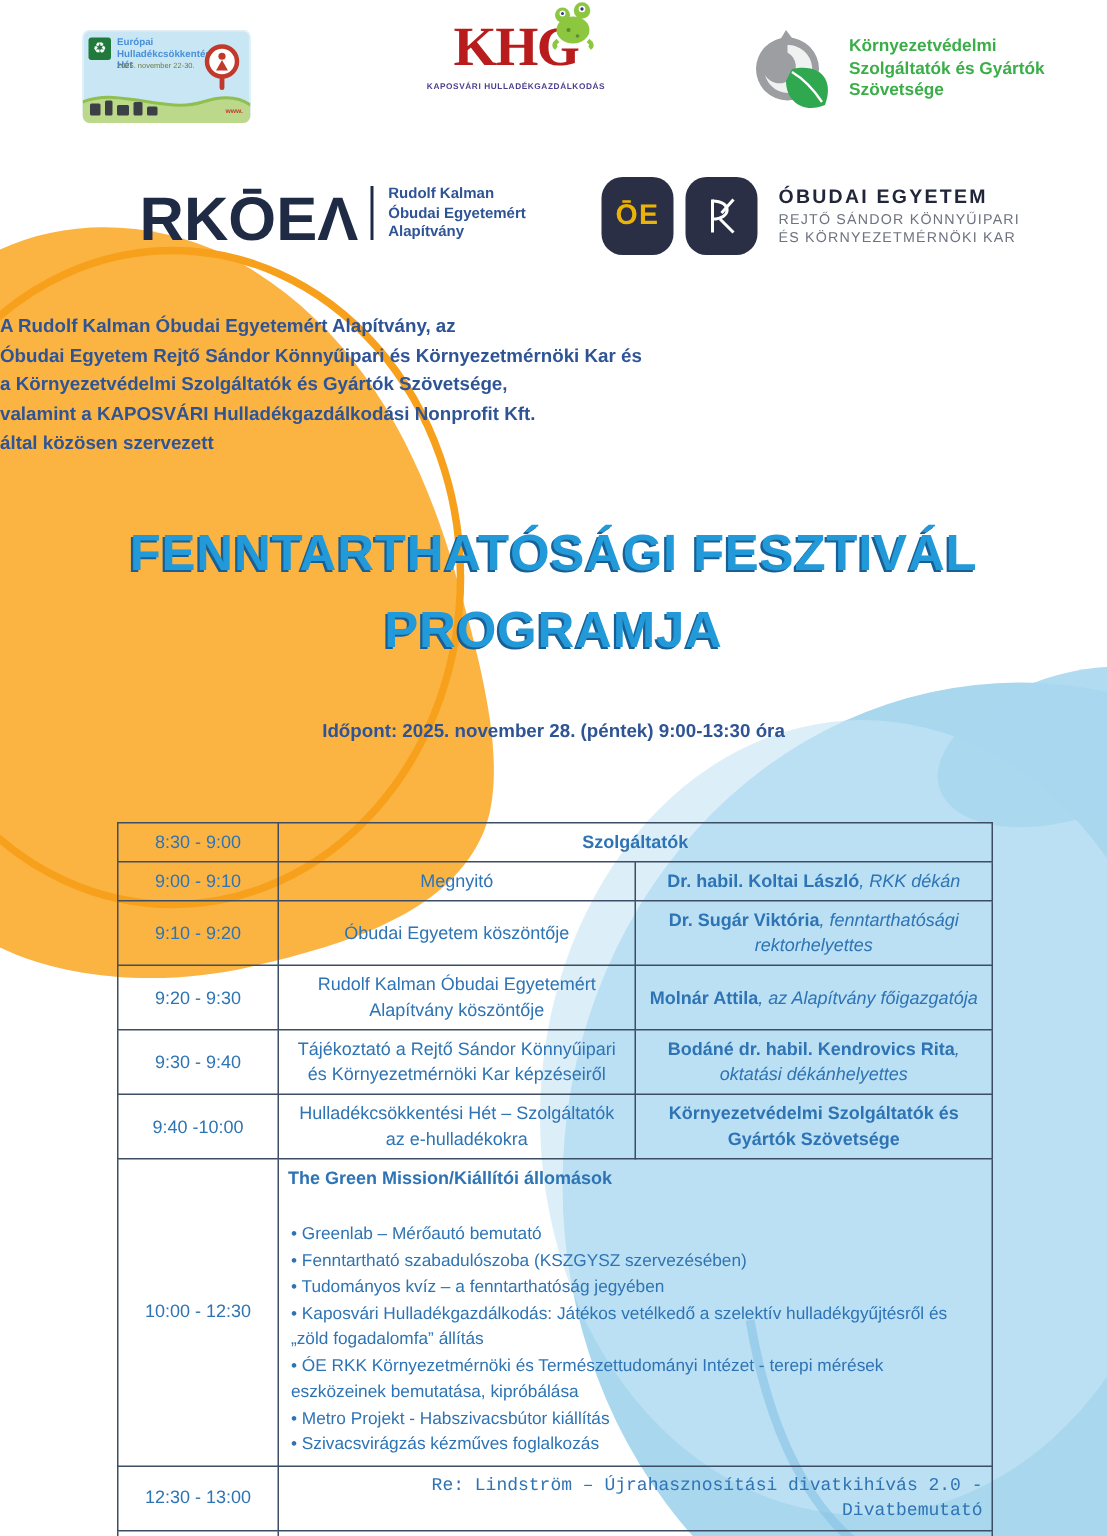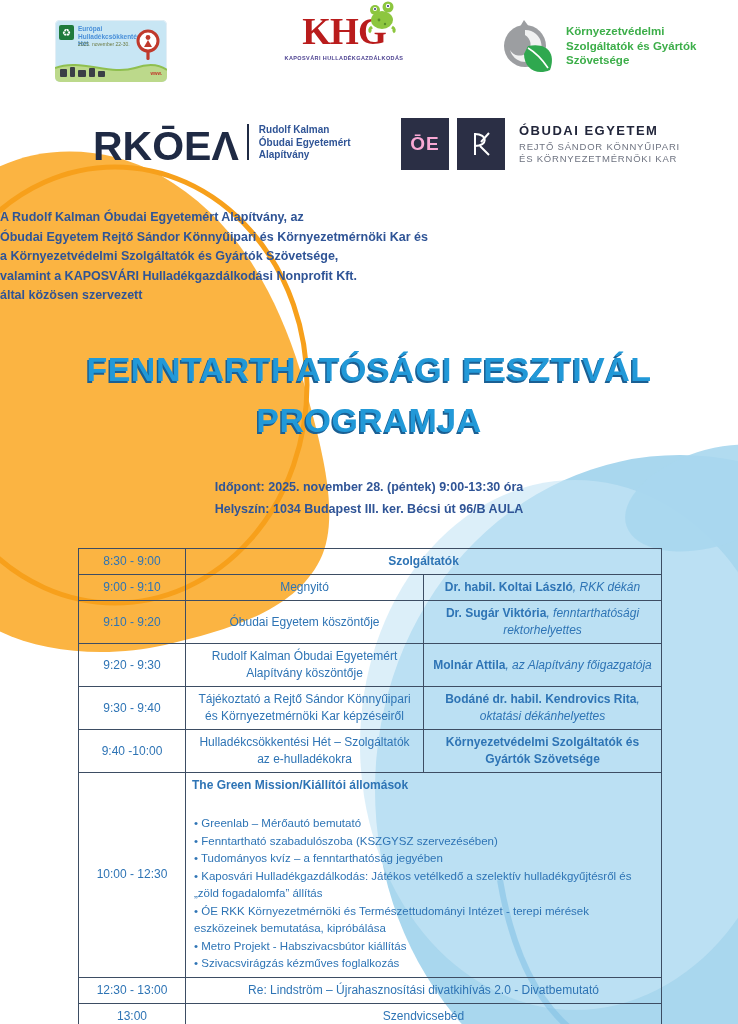--- a/index.html
+++ b/index.html
@@ -37,22 +37,22 @@
   .kszgysz{position:absolute;left:500px;top:16px;display:flex;align-items:center;gap:8px;}
   .kszgysz-text{color:#3cae49;font-weight:bold;font-size:11.5px;line-height:14.5px;}
 
   
   .rkoea{position:absolute;left:93px;top:124px;display:flex;align-items:flex-start;}
   .rkoea-word{font-size:41px;font-weight:800;color:#1f2a44;letter-spacing:0px;line-height:44px;}
   .rkoea-bar{width:2px;height:36px;background:#1f2a44;margin:0 10px 0 8px;}
   .rkoea-text{color:#2f5496;font-weight:bold;font-size:10px;line-height:12.5px;}
 
   .oe{position:absolute;left:401px;top:118px;display:flex;align-items:center;}
-  .oe-sq{width:48px;height:52px;background:#2b2f45;color:#f9a8d4;display:flex;align-items:center;
-    justify-content:center;margin-right:8px;}
+  .oe-sq{width:48px;height:52px;background:#2b2f45;color:#eab308;display:flex;align-items:center;
+    justify-content:center;margin-right:8px;border-radius:14px;}
   .oe-sq1{font-size:19px;font-weight:bold;letter-spacing:1px;}
   .oe-text{margin-left:6px;}
   .oe-title{color:#22263b;font-weight:bold;font-size:13px;letter-spacing:1.5px;}
   .oe-sub{color:#6e7380;font-size:9.5px;letter-spacing:.8px;line-height:12px;margin-top:3px;}
 
   
   .intro{position:absolute;left:0;top:208px;width:738px;
     color:#2f5496;font-weight:bold;font-size:12.5px;line-height:19.5px;}
 
   
@@ -66,21 +66,21 @@
 
   
   table.program{position:absolute;left:78px;top:548px;width:584px;border-collapse:collapse;
     background:transparent;table-layout:fixed;}
   table.program td{border:1.6px solid #3d4d63;color:#2e74b5;font-size:12px;
     padding:4px 6px;vertical-align:middle;line-height:17px;}
   td.tcell{text-align:center;width:94px;}
   td.pcell{text-align:center;width:248px;}
   td.scell{text-align:center;width:242px;}
   td.merged{text-align:center;font-weight:bold;}
-  td.mleft{text-align:center;font-weight:normal;padding-left:7px;}
+  td.mleft{text-align:right;font-weight:normal;padding-left:7px;font-family:Liberation Mono, monospace;}
   .nm{font-weight:bold;}
   .rl{font-style:italic;}
   td.bigcell{vertical-align:top;text-align:left;padding:4px 8px;}
   .big-head{font-weight:bold;font-size:12px;margin-bottom:21px;}
   .bullet{font-size:11.5px;line-height:17.5px;padding-left:2px;}
   .bullet::before{content:"• ";}
   .h19{height:19px;} .h38{height:38px;} .h204{height:204px;}
 </style>
 </head>
 <body>
@@ -199,21 +199,20 @@
       <div>által közösen szervezett</div>
     </div>
 
     <div class="title">
       <div>FENNTARTHATÓSÁGI FESZTIVÁL</div>
       <div>PROGRAMJA</div>
     </div>
 
     <div class="when">
       <div>Időpont: 2025. november 28. (péntek) 9:00-13:30 óra</div>
-      <div>Helyszín: 1034 Budapest III. ker. Bécsi út 96/B AULA</div>
     </div>
 
     <table class="program">
       <tbody>
           <tr class="h19">
         <td class="tcell">8:30 - 9:00</td>
         <td class="merged" colspan="2">Szolgáltatók</td>
       </tr>
       <tr class="h19">
         <td class="tcell">9:00 - 9:10</td>

